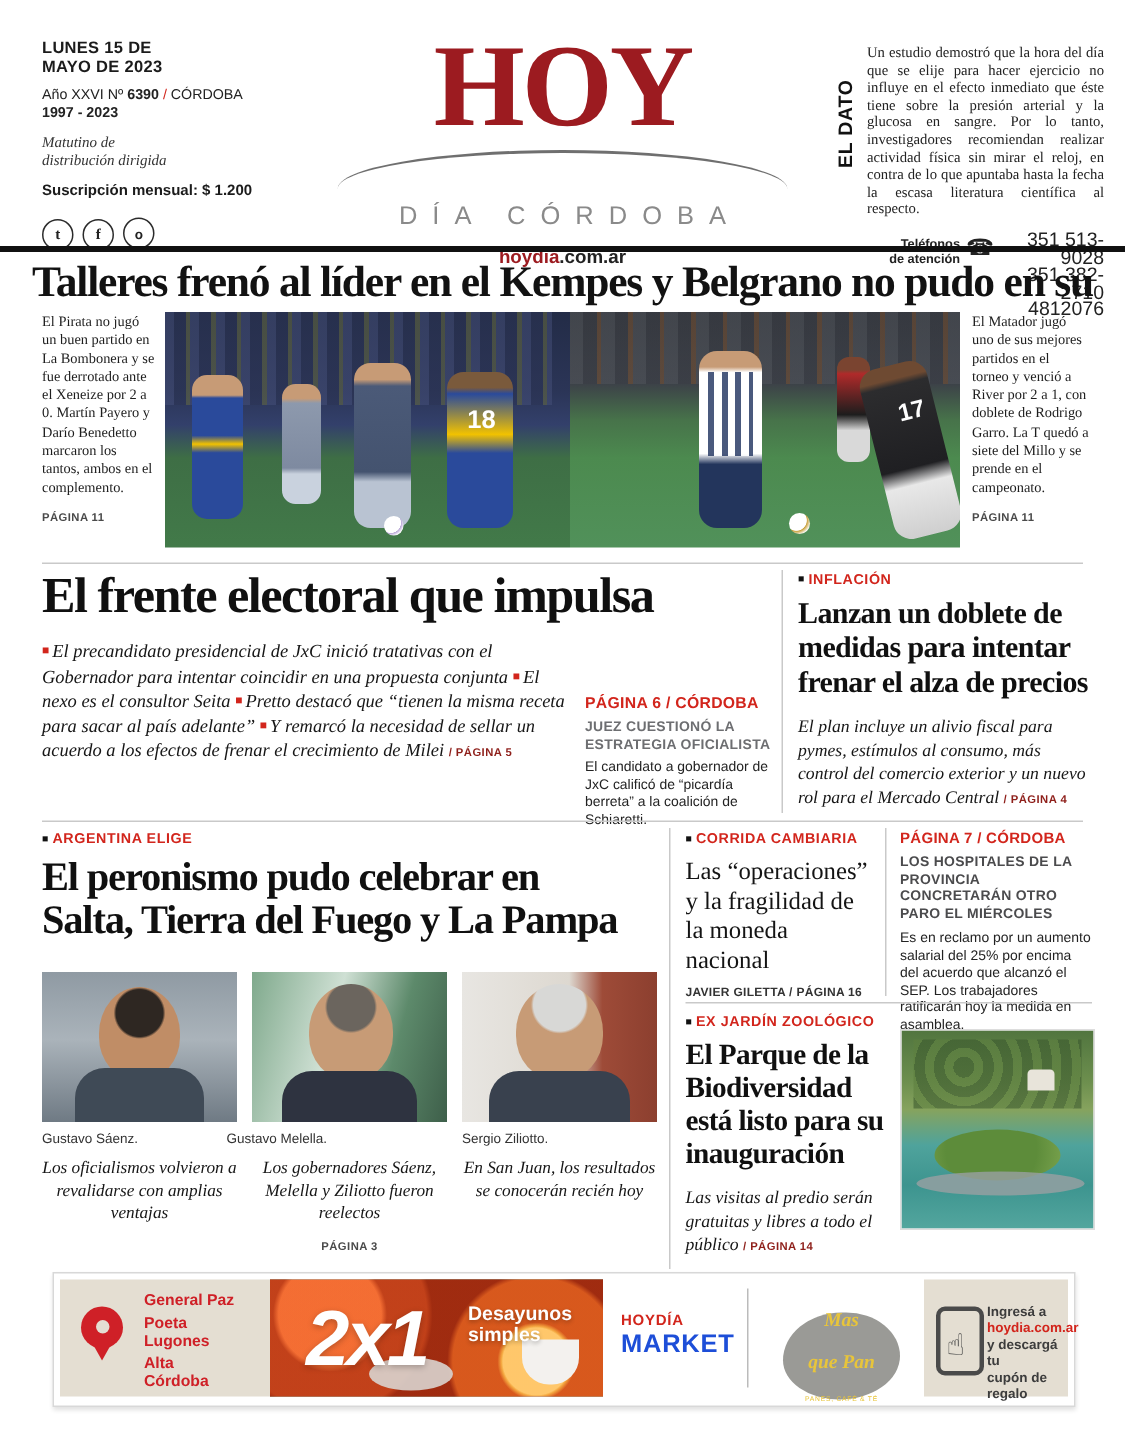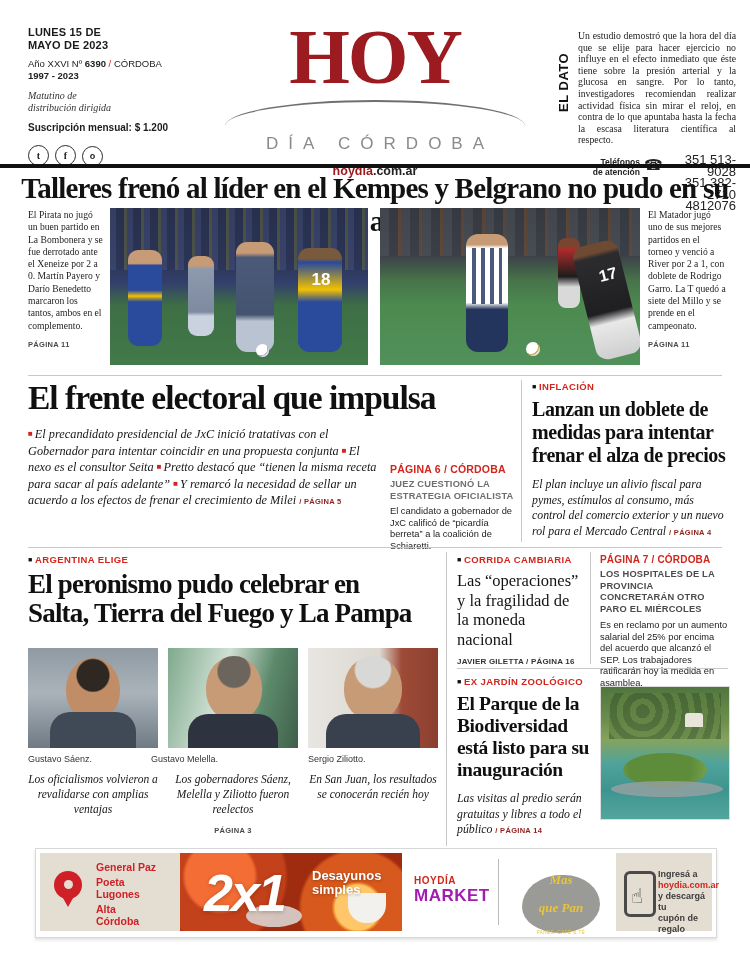--- a/index.html
+++ b/index.html
@@ -64,21 +64,21 @@
   .banner{position:absolute;border:1px solid #d8d8d8;box-shadow:0 2px 3px rgba(0,0,0,.12);background:#fff;}
   .pin{position:relative;width:30px;height:40px;}
   .pin .head{position:absolute;left:0;top:0;width:28px;height:28px;border-radius:50%;background:#cf2027;}
   .pin .tip{position:absolute;left:5px;top:20px;border-left:9px solid transparent;border-right:9px solid transparent;
             border-top:16px solid #cf2027;}
   .zones{font-weight:bold;font-size:10.5px;line-height:12px;color:#cf2027;}
   .promo{font-weight:bold;font-style:italic;font-size:52px;color:#fff;letter-spacing:-2px;
          text-shadow:0 1px 4px rgba(0,0,0,.25);}
   .promo-sub{font-weight:bold;font-size:13px;line-height:14px;color:#fff;text-shadow:0 1px 3px rgba(0,0,0,.3);}
   .mk1{font-weight:bold;font-size:10px;color:#d2251c;letter-spacing:.5px;}
-  .mk2{font-weight:bold;font-size:17px;color:#a21caf;letter-spacing:.5px;}
+  .mk2{font-weight:bold;font-size:17px;color:#1d4ed8;letter-spacing:.5px;}
   .mqp{width:78px;height:58px;background:#9a9a96;border-radius:50% 46% 52% 48%/55% 50% 50% 45%;
        display:flex;flex-direction:column;align-items:center;justify-content:center;}
   .mqp .t{font-family:"Liberation Serif",serif;font-style:italic;font-weight:bold;color:#e8c53a;
           font-size:13px;line-height:12px;}
   .mqp .s{font-size:4.5px;color:#e8c53a;letter-spacing:.5px;}
   .cta-box{background:#e4ded2;}
   .cta-txt{font-weight:bold;font-size:9px;line-height:11px;color:#3c3c3c;}
   .phoneicon{width:26px;height:40px;border:3px solid #4a4a4a;border-radius:6px;position:relative;background:transparent;}
   .phoneicon .hand{position:absolute;left:4px;top:10px;font-size:20px;color:#4a4a4a;}
 </style>
@@ -135,21 +135,21 @@
   <div class="blackrule" style="left:0;top:164px;width:750px;height:3.5px;"></div>
 
   <div class="h-top abs" style="left:0;top:172px;width:750px;">Talleres frenó al líder en el Kempes y Belgrano no pudo en su visita a Boca</div>
 
   <div class="abs" style="left:28px;top:209px;width:76px;">
     <div class="side-txt">El Pirata no jugó un buen partido en La Bombonera y se fue derrotado ante el Xeneize por 2 a 0. Martín Payero y Darío Benedetto marcaron los tantos, ambos en el complemento.</div>
     <div class="pageref-sm" style="margin-top:8px;">PÁGINA 11</div>
   </div>
 
   <div class="photo" style="left:110px;top:208px;width:258px;height:157px;
-       background:linear-gradient(180deg,#232c47 0%,#2b3557 34%,#33406b 48%,#3e6e45 62%,#427a49 100%);">
+       background:linear-gradient(180deg,#232c47 0%,#2b3557 34%,#33406b 48%,#3e6e45 62%,#427a49 100%);padding-left:12px;">
     <div class="abs" style="left:0;top:0;width:258px;height:62px;opacity:.5;
          background:repeating-linear-gradient(90deg,#46507a 0 6px,#2b3353 6px 14px,#6b6f3e 14px 17px);"></div>
     <div class="abs" style="left:18px;top:42px;width:34px;height:96px;border-radius:10px;
          background:linear-gradient(180deg,#c79b76 14%,#2a4a9b 16%,#2a4a9b 42%,#f2c200 48%,#2a4a9b 54%,#2a4a9b 100%);"></div>
     <div class="abs" style="left:78px;top:48px;width:26px;height:80px;border-radius:9px;
          background:linear-gradient(180deg,#c79b76 12%,#8d99ad 16%,#7e8aa0 70%,#c9d2de 75%,#c9d2de 100%);"></div>
     <div class="abs" style="left:126px;top:34px;width:38px;height:110px;border-radius:11px;
          background:linear-gradient(180deg,#c79b76 10%,#4b5a78 14%,#44536f 66%,#b9c3d2 72%,#b9c3d2 100%);"></div>
     <div class="abs" style="left:188px;top:40px;width:44px;height:104px;border-radius:11px;
          background:linear-gradient(180deg,#7a5a3c 10%,#2a4a9b 14%,#f2c200 40%,#2a4a9b 52%,#2a4a9b 100%);"></div>

